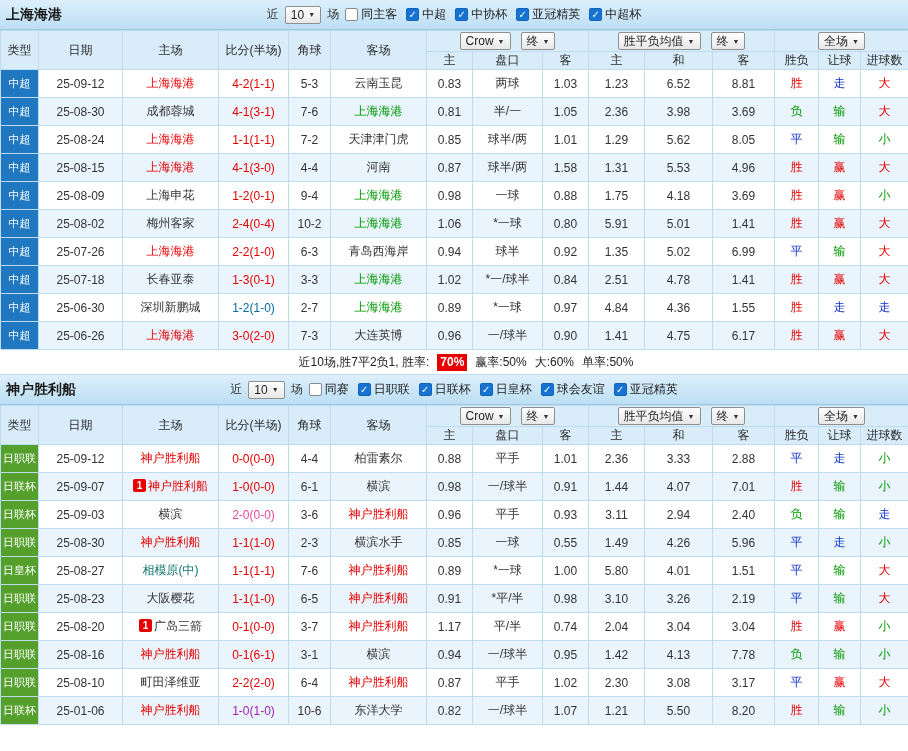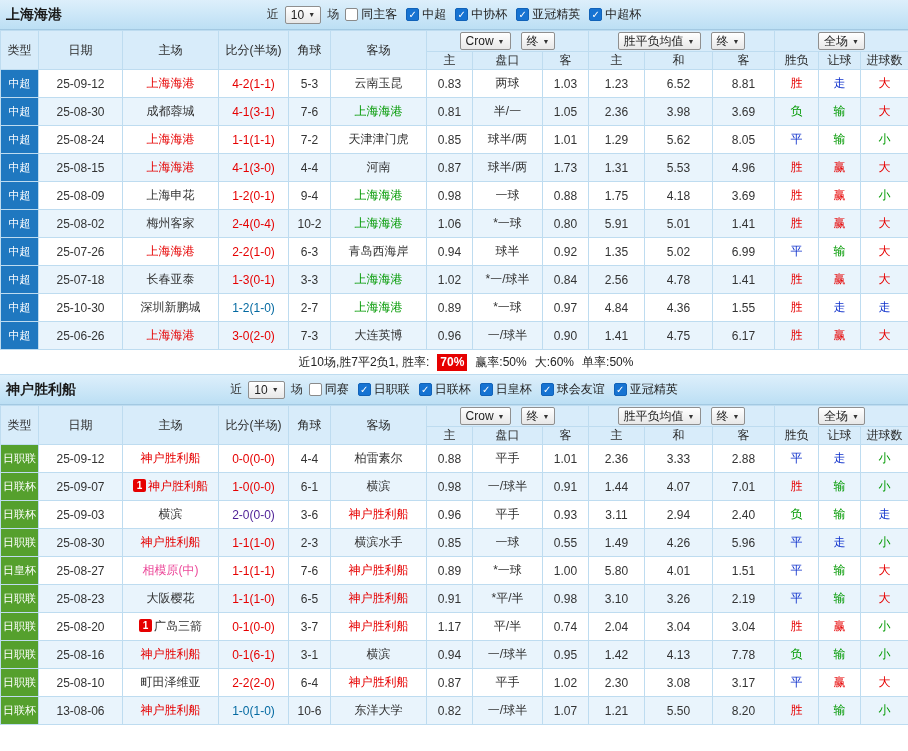--- a/index.html
+++ b/index.html
@@ -240,21 +240,21 @@
           </tr>
           <tr class="alt">
             <td class="type-cell" style="background:#1f78c0">中超</td>
             <td>25-08-15</td>
             <td style="color:#e60000">上海海港</td>
             <td style="color:#e60000">4-1(3-0)</td>
             <td>4-4</td>
             <td style="color:#333333">河南</td>
             <td>0.87</td>
             <td>球半/两</td>
-            <td>1.73</td>
+            <td>1.58</td>
             <td>1.31</td>
             <td>5.53</td>
             <td>4.96</td>
             <td style="color:#e60000">胜</td>
             <td style="color:#e60000">赢</td>
             <td style="color:#e60000">大</td>
           </tr>
           <tr>
             <td class="type-cell" style="background:#1f78c0">中超</td>
             <td>25-08-09</td>
@@ -309,30 +309,30 @@
           <tr class="alt">
             <td class="type-cell" style="background:#1f78c0">中超</td>
             <td>25-07-18</td>
             <td style="color:#333333">长春亚泰</td>
             <td style="color:#e60000">1-3(0-1)</td>
             <td>3-3</td>
             <td style="color:#009900">上海海港</td>
             <td>1.02</td>
             <td>*一/球半</td>
             <td>0.84</td>
-            <td>2.56</td>
+            <td>2.51</td>
             <td>4.78</td>
             <td>1.41</td>
             <td style="color:#e60000">胜</td>
             <td style="color:#e60000">赢</td>
             <td style="color:#e60000">大</td>
           </tr>
           <tr>
             <td class="type-cell" style="background:#1f78c0">中超</td>
-            <td>25-10-30</td>
+            <td>25-06-30</td>
             <td style="color:#333333">深圳新鹏城</td>
             <td style="color:#0369a1">1-2(1-0)</td>
             <td>2-7</td>
             <td style="color:#009900">上海海港</td>
             <td>0.89</td>
             <td>*一球</td>
             <td>0.97</td>
             <td>4.84</td>
             <td>4.36</td>
             <td>1.55</td>
@@ -509,21 +509,21 @@
             <td>4.07</td>
             <td>7.01</td>
             <td style="color:#e60000">胜</td>
             <td style="color:#009900">输</td>
             <td style="color:#009900">小</td>
           </tr>
           <tr>
             <td class="type-cell" style="background:#55a02d">日联杯</td>
             <td>25-09-03</td>
             <td style="color:#333333">横滨</td>
-            <td style="color:#4c1d95">2-0(0-0)</td>
+            <td style="color:#ec4899">2-0(0-0)</td>
             <td>3-6</td>
             <td style="color:#e60000">神户胜利船</td>
             <td>0.96</td>
             <td>平手</td>
             <td>0.93</td>
             <td>3.11</td>
             <td>2.94</td>
             <td>2.40</td>
             <td style="color:#009900">负</td>
             <td style="color:#009900">输</td>
@@ -542,21 +542,21 @@
             <td>1.49</td>
             <td>4.26</td>
             <td>5.96</td>
             <td style="color:#1133cc">平</td>
             <td style="color:#1133cc">走</td>
             <td style="color:#009900">小</td>
           </tr>
           <tr>
             <td class="type-cell" style="background:#55a02d">日皇杯</td>
             <td>25-08-27</td>
-            <td style="color:#ec4899">相模原(中)</td>
+            <td style="color:#0f766e">相模原(中)</td>
             <td style="color:#e60000">1-1(1-1)</td>
             <td>7-6</td>
             <td style="color:#e60000">神户胜利船</td>
             <td>0.89</td>
             <td>*一球</td>
             <td>1.00</td>
             <td>5.80</td>
             <td>4.01</td>
             <td>1.51</td>
             <td style="color:#1133cc">平</td>
@@ -626,23 +626,23 @@
             <td>1.02</td>
             <td>2.30</td>
             <td>3.08</td>
             <td>3.17</td>
             <td style="color:#1133cc">平</td>
             <td style="color:#e60000">赢</td>
             <td style="color:#e60000">大</td>
           </tr>
           <tr class="alt">
             <td class="type-cell" style="background:#55a02d">日联杯</td>
-            <td>13-08-06</td>
-            <td style="color:#e60000">神户胜利船</td>
-            <td style="color:#0369a1">1-0(1-0)</td>
+            <td>25-01-06</td>
+            <td style="color:#e60000">神户胜利船</td>
+            <td style="color:#a21caf">1-0(1-0)</td>
             <td>10-6</td>
             <td style="color:#333333">东洋大学</td>
             <td>0.82</td>
             <td>一/球半</td>
             <td>1.07</td>
             <td>1.21</td>
             <td>5.50</td>
             <td>8.20</td>
             <td style="color:#e60000">胜</td>
             <td style="color:#009900">输</td>

